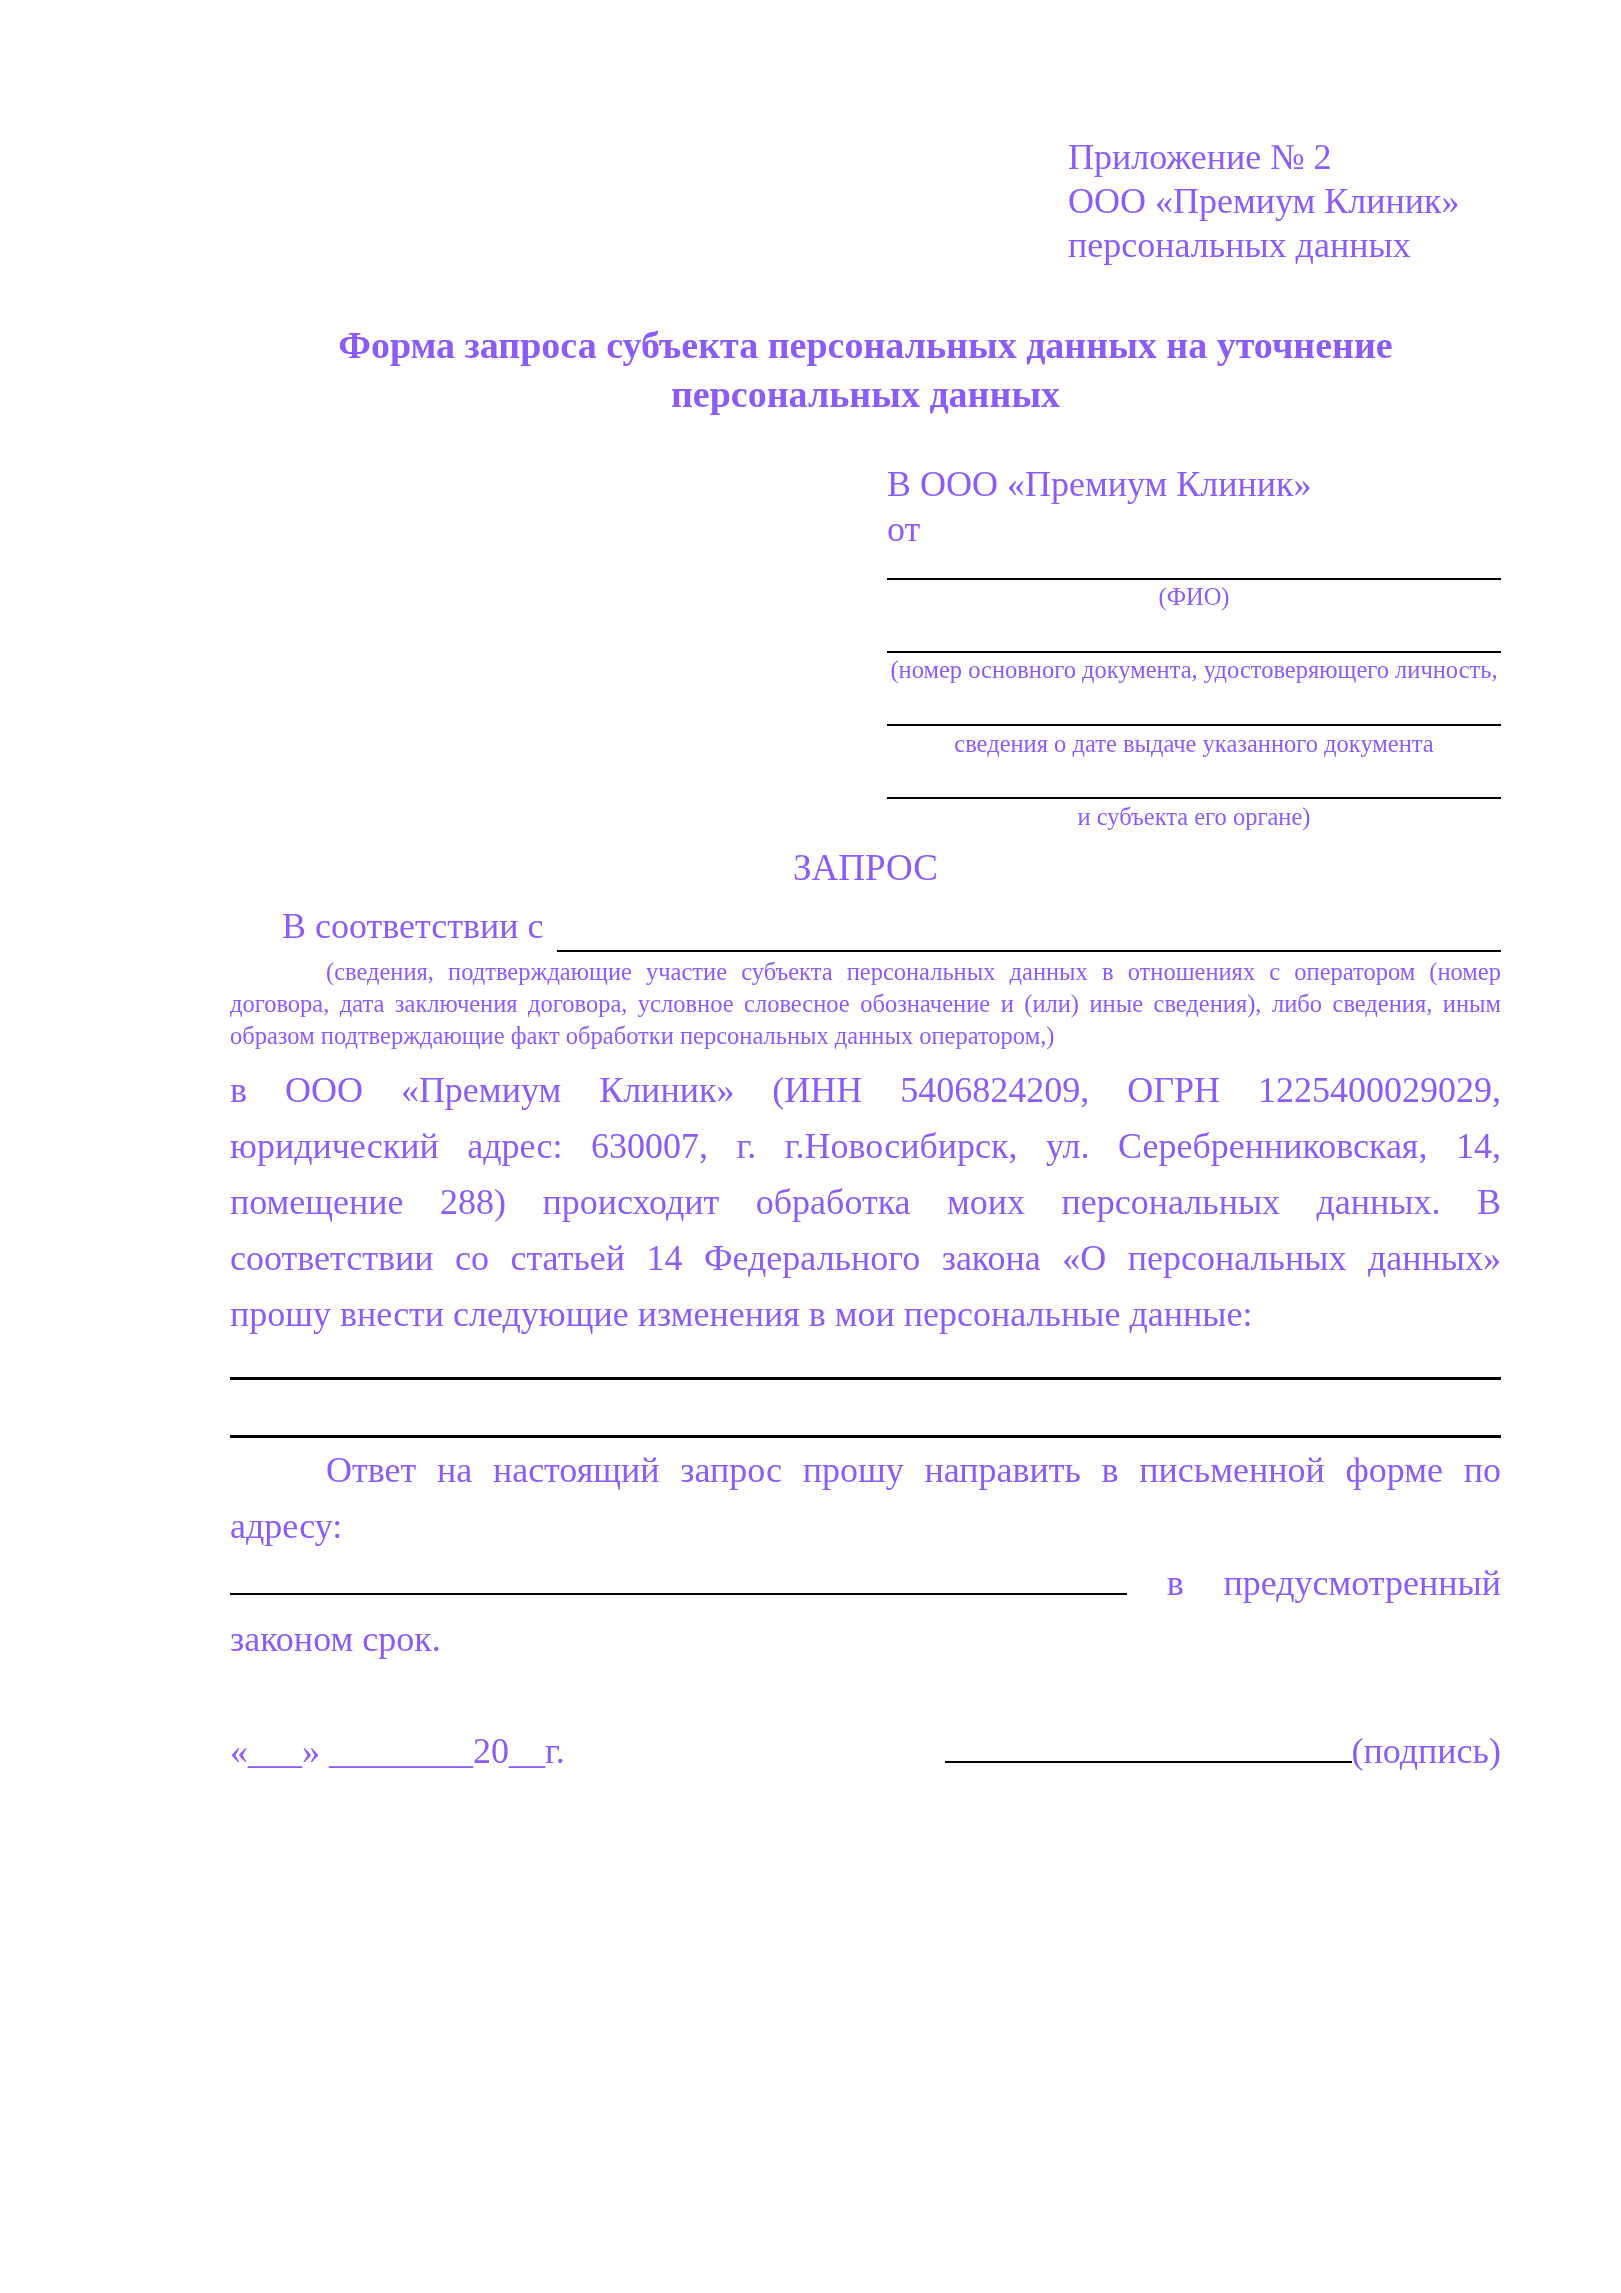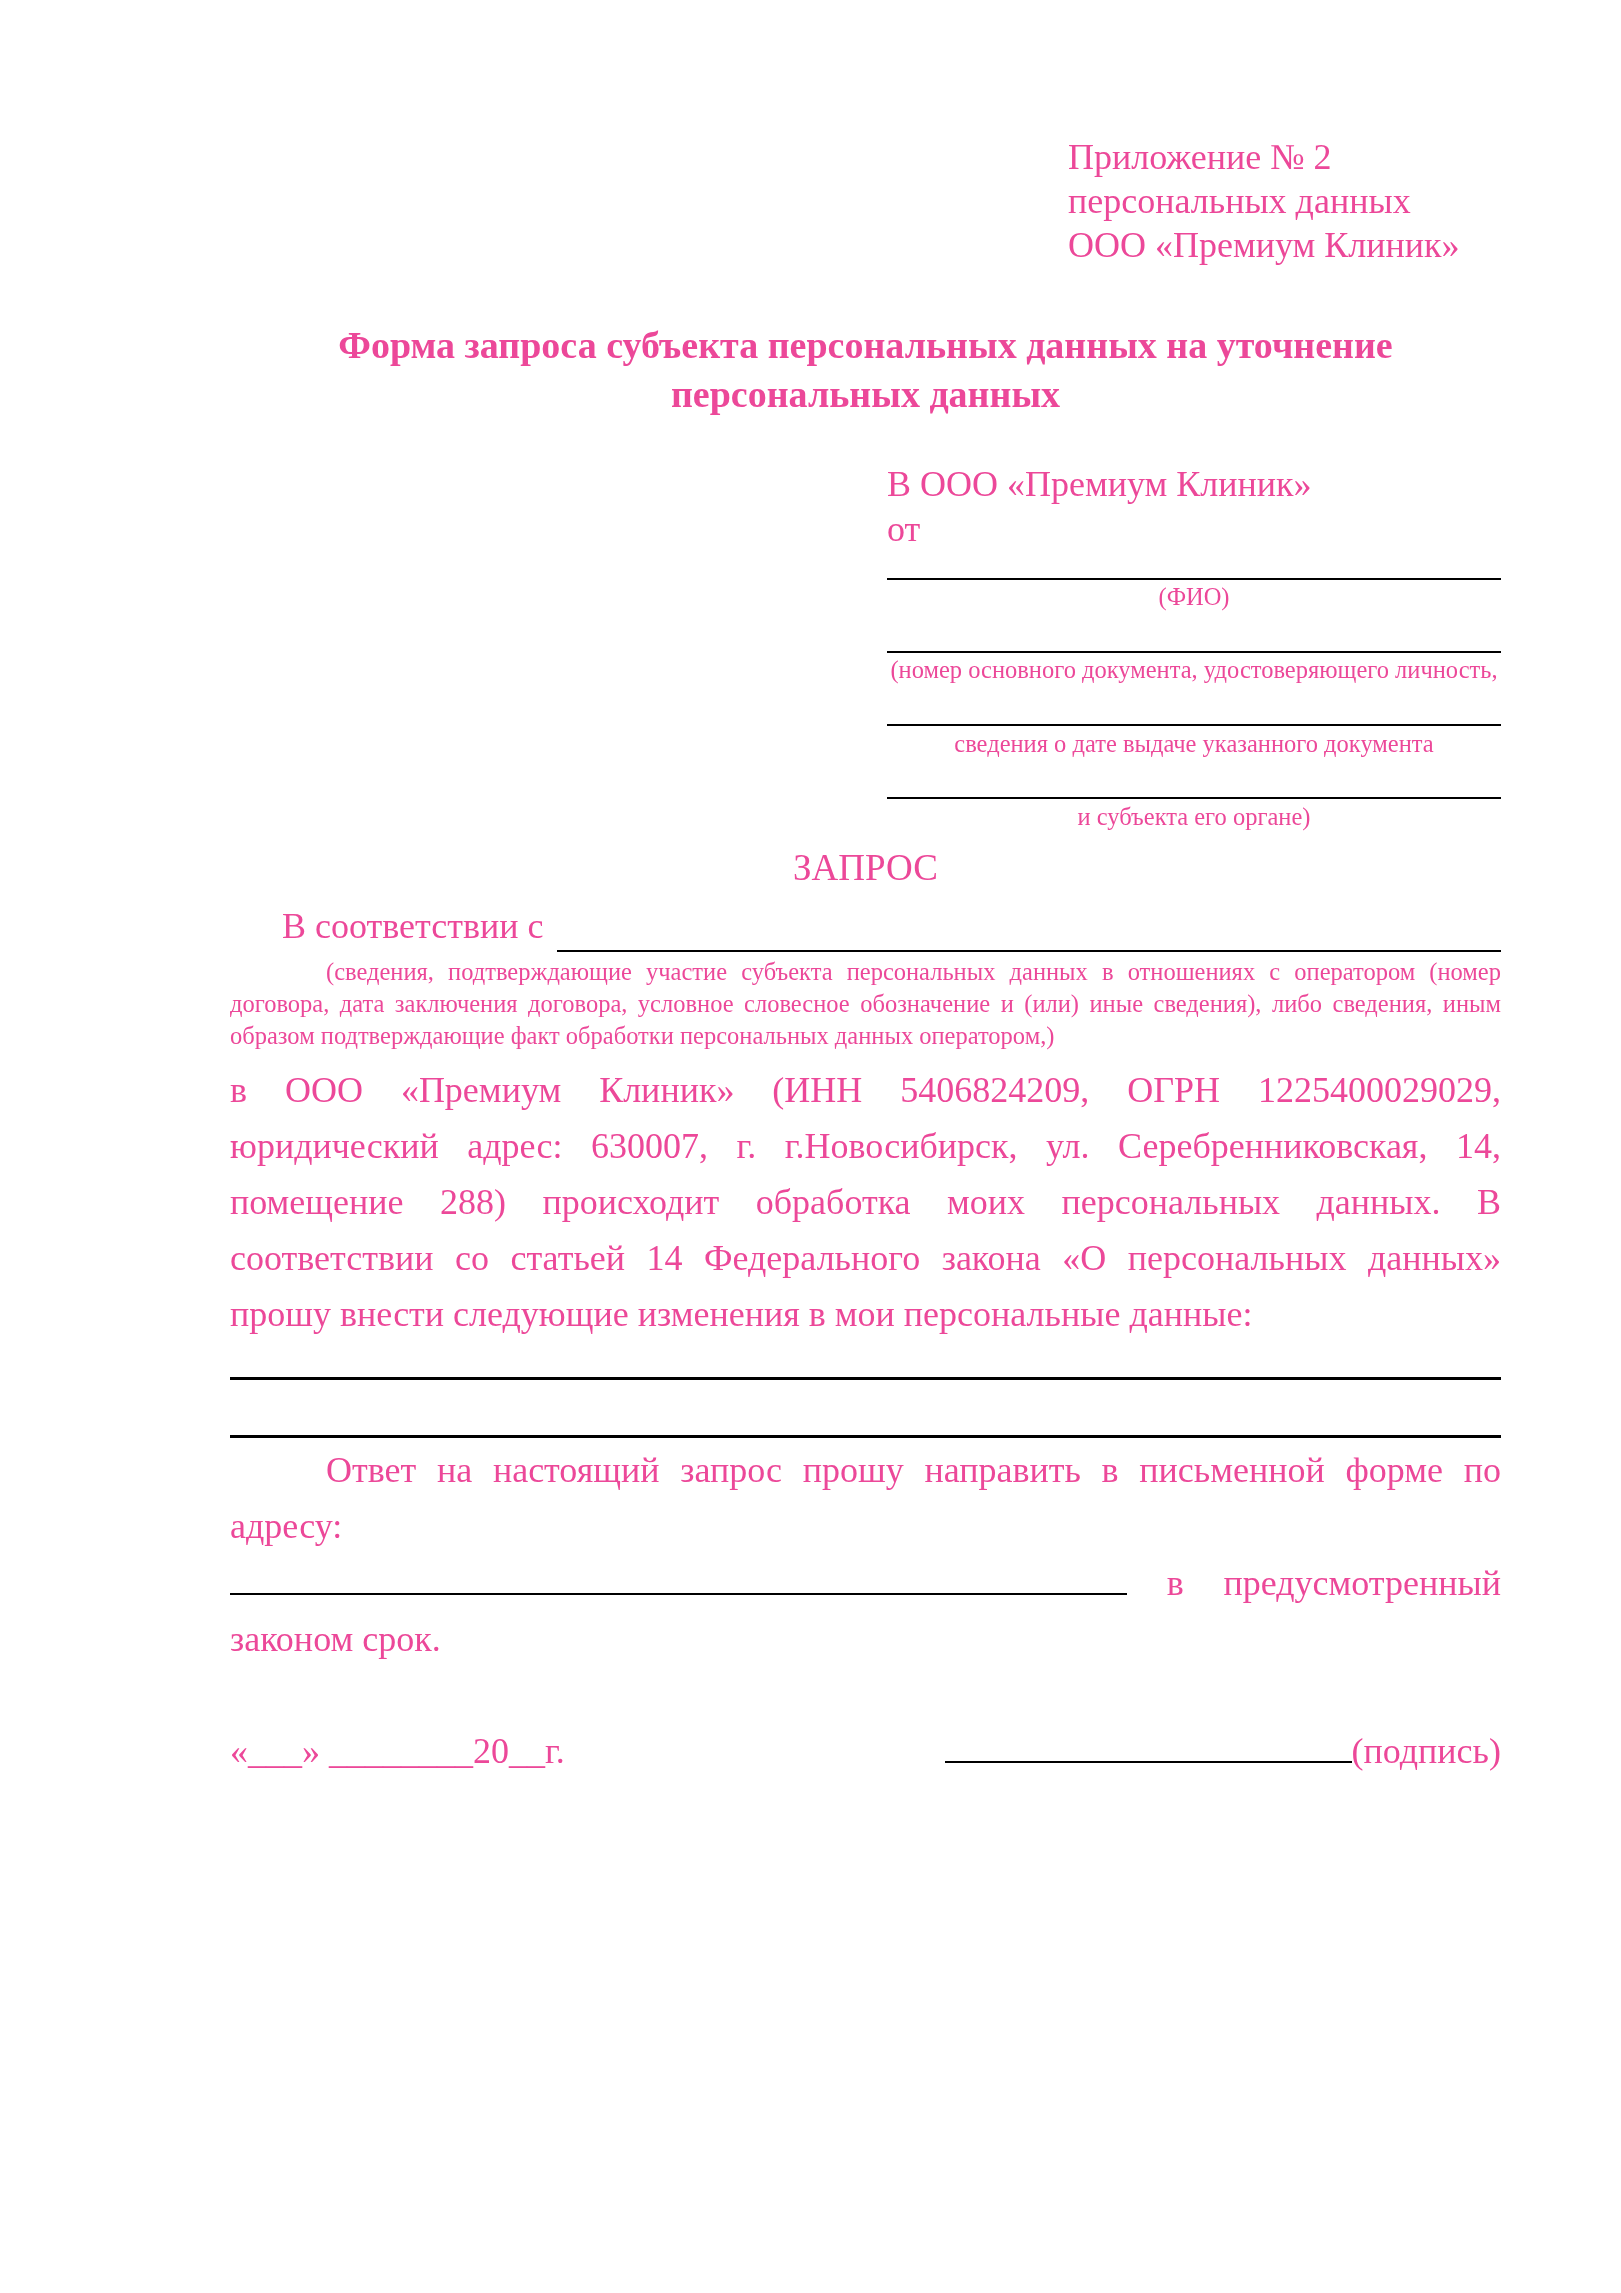--- a/index.html
+++ b/index.html
@@ -5,21 +5,21 @@
   html, body {
     margin: 0;
     padding: 0;
     background: #ffffff;
   }
   .page {
     position: relative;
     width: 1621px;
     height: 2294px;
     background: #ffffff;
-    color: #ec4899;
+    color: #8b5cf6;
     font-family: "Liberation Serif", "DejaVu Serif", serif;
     box-sizing: border-box;
     padding: 135px 120px 0 230px;
     overflow: hidden;
   }
 
   
   .appendix {
     margin-left: 838px;
     font-size: 36px;
@@ -144,22 +144,22 @@
     vertical-align: baseline;
   }
 </style>
 </head>
 <body>
 
 <div class="page">
 
   <div class="appendix">
     <div>Приложение № 2</div>
+    <div>ООО «Премиум Клиник»</div>
     <div>персональных данных</div>
-    <div>ООО «Премиум Клиник»</div>
   </div>
 
   <div class="doc-title">Форма запроса субъекта персональных данных на уточнение персональных данных</div>
 
   <div class="addressee">
     <div>В ООО «Премиум Клиник»</div>
     <div>от</div>
 
     <div class="blank-line"></div>
     <div class="field-caption">(ФИО)</div>

